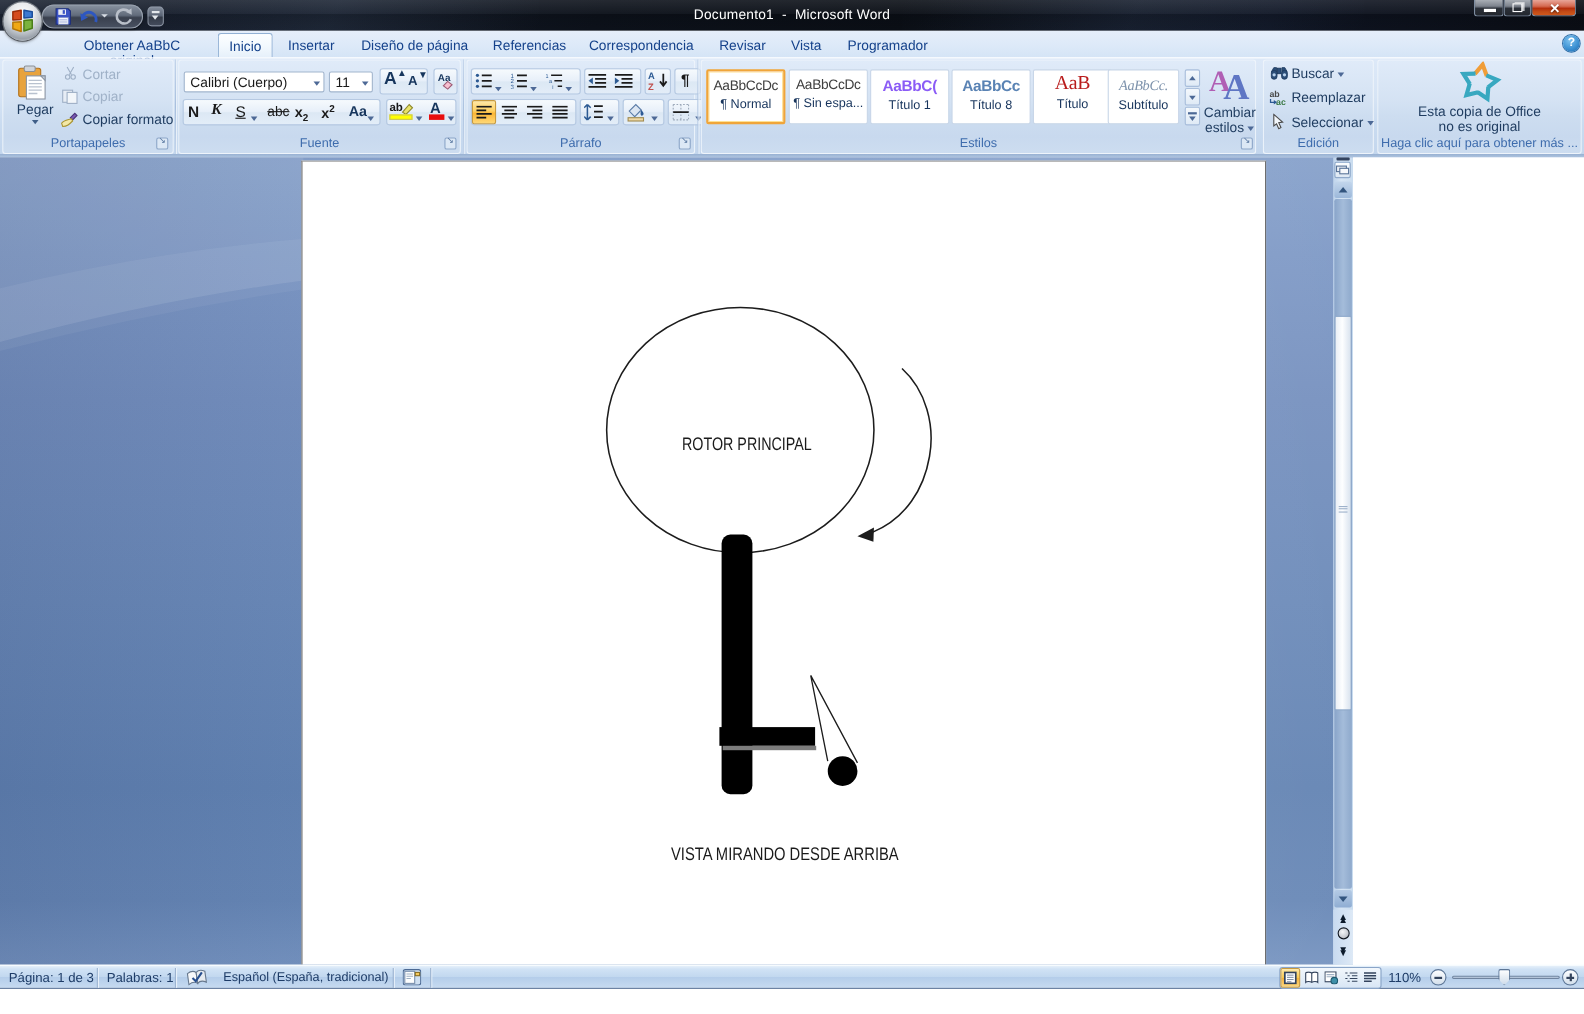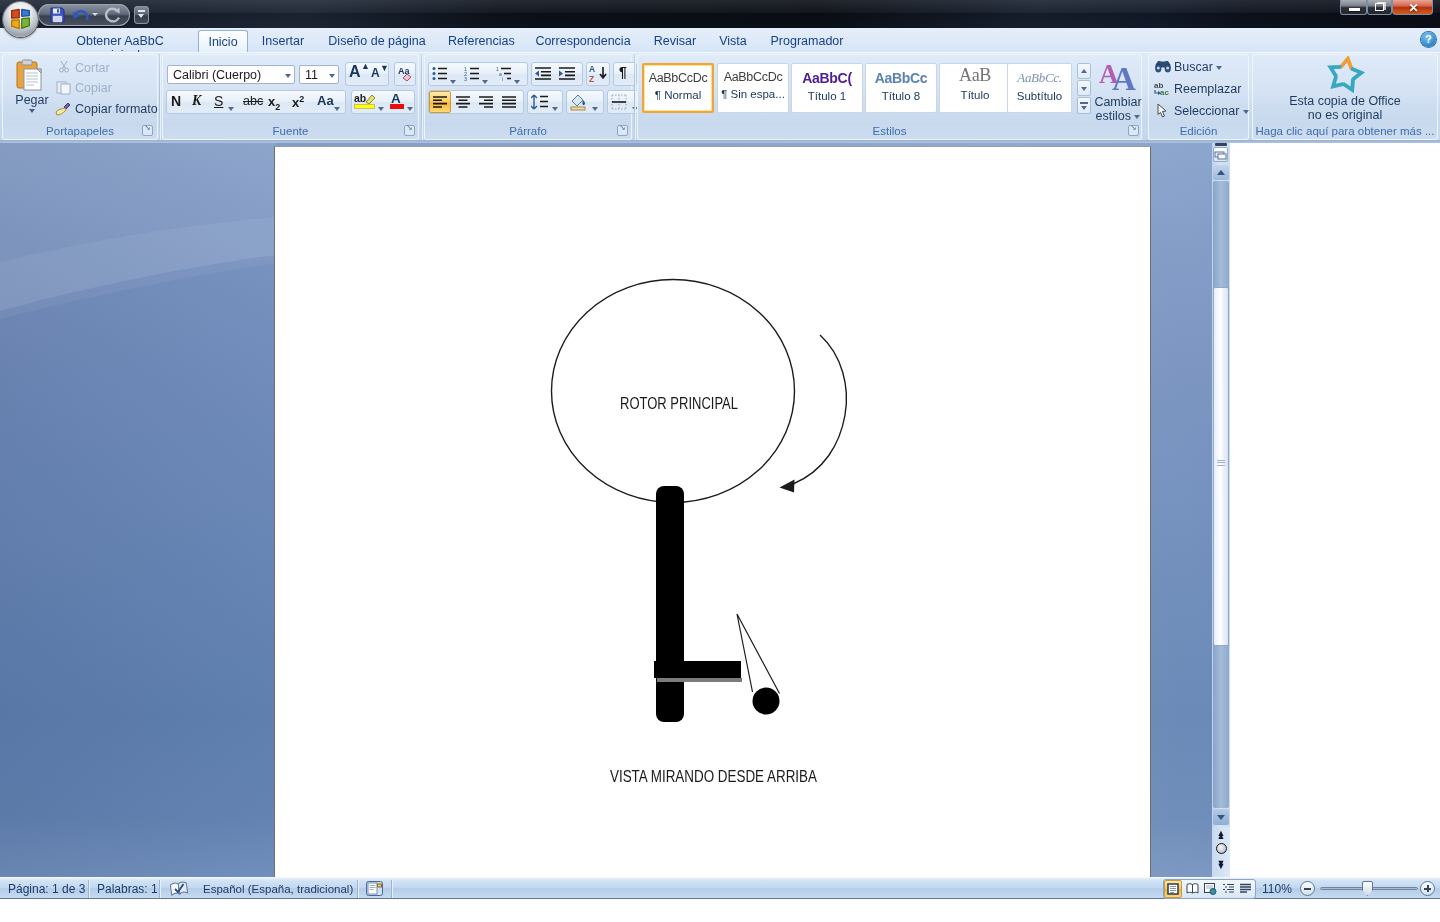--- a/index.html
+++ b/index.html
@@ -93,20 +93,21 @@
     background: linear-gradient(180deg, #e6f0fa 0%, #d0e2f5 15%, #c2d8ef 50%, #b4cdea 52%, #c6daf0 100%);
     border-top:1px solid #f6fafe; border-bottom:1px solid #5c7599; color:#1e3c67; font-size:12px; }
   .ssep { position:absolute; top:2px; width:1px; height:18px; background:#9db4d1; box-shadow:1px 0 0 #e8f1fa; }
 </style>
 </head>
 <body>
 <div id="win">
   <div id="titlebar">
     <div class="abs" style="left:150px; top:0; width:340px; height:28px; background:linear-gradient(115deg, rgba(120,150,190,0) 0%, rgba(120,150,190,0.10) 45%, rgba(120,150,190,0) 100%);"></div>
     <div class="abs" style="left:820px; top:0; width:420px; height:28px; background:linear-gradient(115deg, rgba(100,130,175,0) 0%, rgba(100,130,175,0.12) 50%, rgba(100,130,175,0) 100%);"></div>
+    <div id="title-text">Documento1&nbsp; -&nbsp; Microsoft Word</div>
   </div>
   <div id="qat">
 
     <svg class="abs" style="left:11px; top:3px;" width="16" height="16" viewBox="0 0 16 16">
       <path d="M2 1 H13 L15 3 V15 H2 Z" fill="#3a53c5" stroke="#1e2f7a"></path>
       <rect x="4" y="1.5" width="7" height="5" fill="#e8ecf5"></rect>
       <rect x="8" y="2.2" width="2" height="3.4" fill="#3a53c5"></rect>
       <rect x="4" y="9" width="9" height="6" fill="#f4f6fb" stroke="#8a97c9" stroke-width="0.6"></rect>
       <g stroke="#9aa6d6" stroke-width="0.8">
           <path d="M5 11h7M5 13h7"></path>
@@ -360,29 +361,29 @@
       <div class="launcher" style="right:3px;"></div>
       <div class="stylebox" style="left:5px; width:72px; border:2px solid #f0a53a; box-shadow:0 0 0 1px #ffe294 inset;">
         <div class="l1">AaBbCcDc</div>
           <div class="l2">¶ Normal</div>
       </div>
       <div class="stylebox" style="left:80px;">
           <div class="l1">AaBbCcDc</div>
           <div class="l2">¶ Sin espa...</div>
         </div>
       <div class="stylebox" style="left:154px;">
-          <div class="l1" style="color:#4c1d95; font-weight:bold; font-size:14px;">AaBbC(</div>
+          <div class="l1" style="color:#8b5cf6; font-weight:bold; font-size:14px;">AaBbC(</div>
           <div class="l2">Título 1</div>
         </div>
       <div class="stylebox" style="left:228px;">
           <div class="l1" style="color:#5a83b4; font-weight:bold; font-size:14px;">AaBbCc</div>
           <div class="l2">Título 8</div>
         </div>
       <div class="stylebox" style="left:302px;">
-          <div class="l1" style="font-family:'Liberation Serif',serif; font-size:18px; color:#737373; margin-top:1px;">AaB</div>
+          <div class="l1" style="font-family:'Liberation Serif',serif; font-size:18px; color:#b91c1c; margin-top:1px;">AaB</div>
           <div class="l2" style="margin-top:3px;">Título</div>
         </div>
       <div class="stylebox" style="left:370px; width:65px;">
           <div class="l1" style="font-family:'Liberation Serif',serif; font-style:italic; font-size:13px; color:#7d92ac;">AaBbCc.</div>
           <div class="l2">Subtítulo</div>
         </div>
 
       <div class="abs" style="left:440px; top:9px; width:14px; height:51px;">
         <div style="position:absolute; top:0; width:14px; height:16px; border:1px solid #a9bedb; border-radius:2px; background:linear-gradient(180deg,#f4f8fc,#dfeaf6);">
             <div style="margin:5px auto 0; width:0; height:0; border-left:3.5px solid transparent; border-right:3.5px solid transparent; border-bottom:4px solid #4d6996;"></div>

